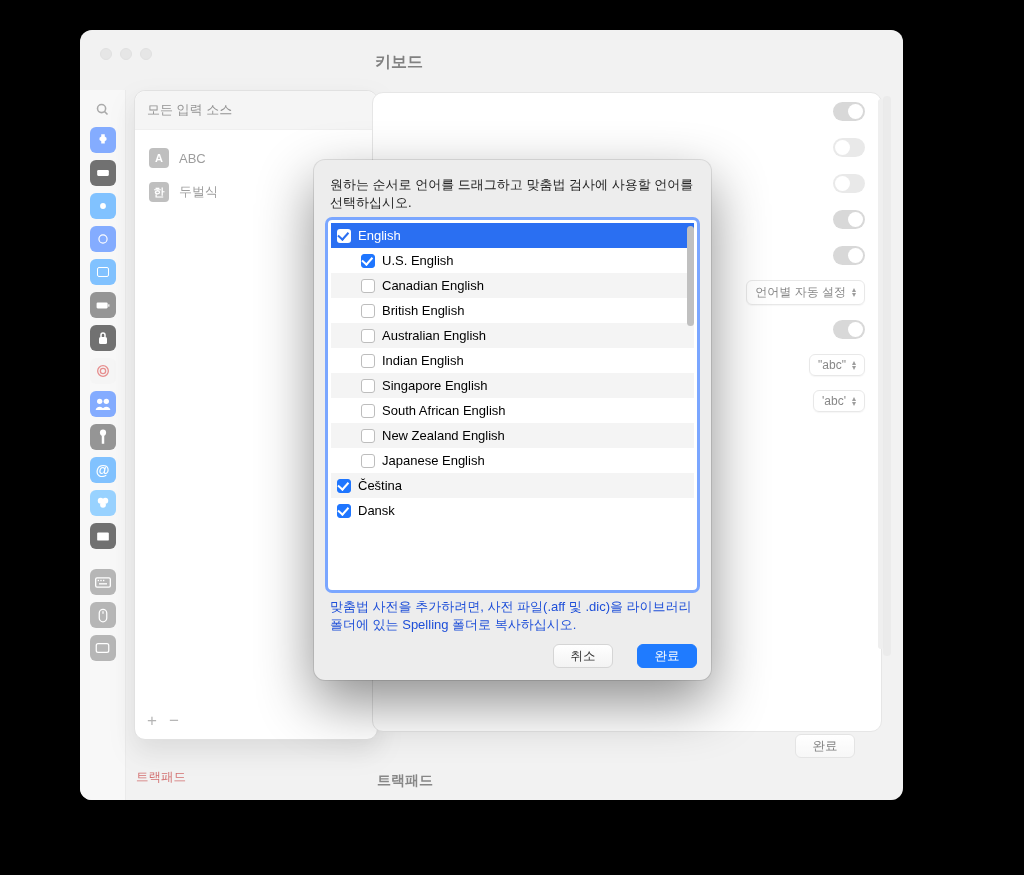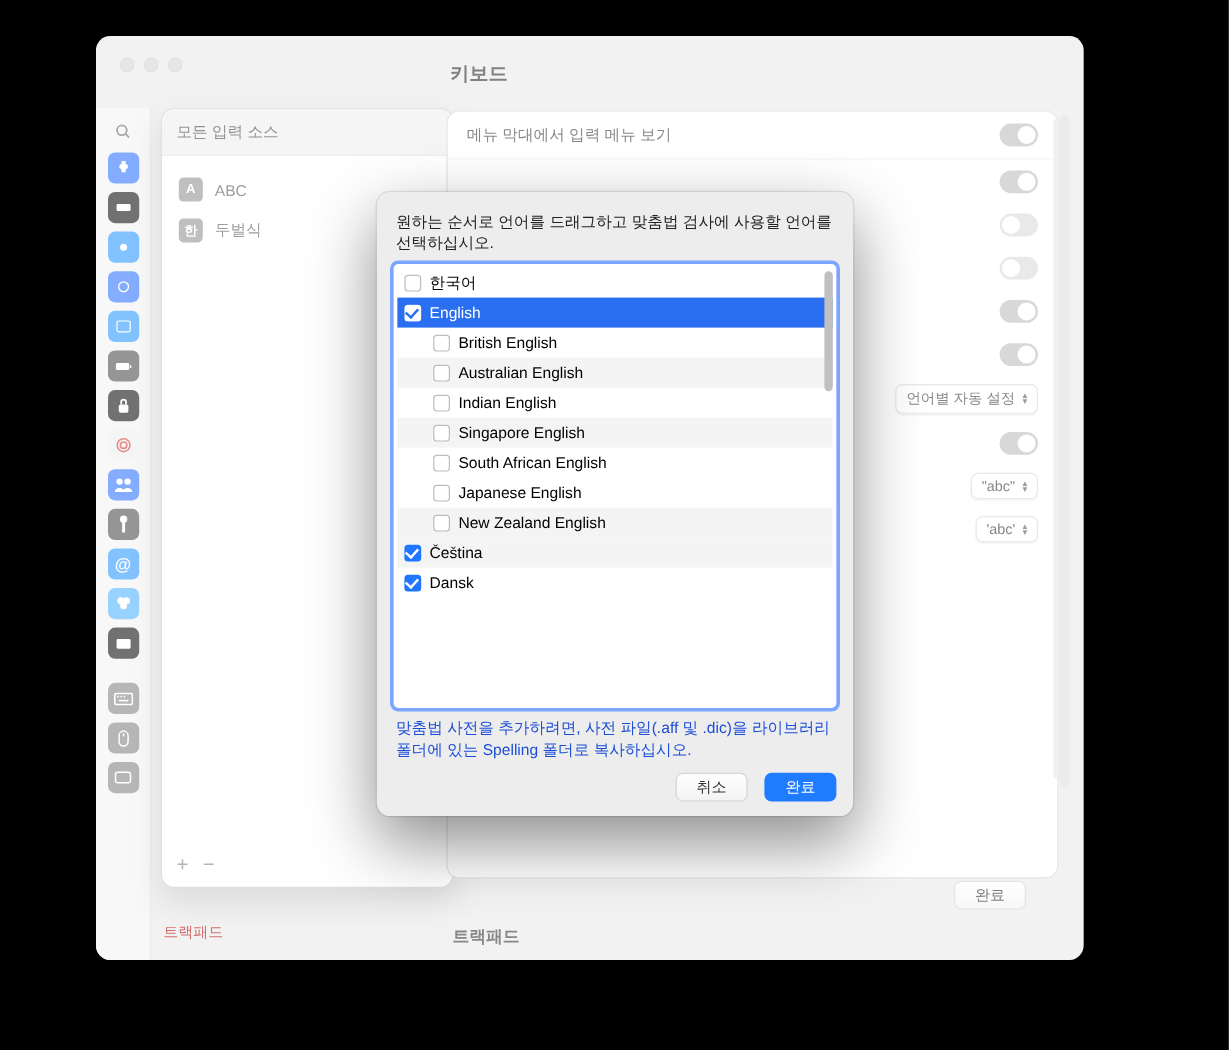--- a/index.html
+++ b/index.html
@@ -101,21 +101,21 @@
     .row.sel { background:#2a6ff2; color:#fff;}
     .row.sub { padding-left: 30px;}
     .row.top { padding-left: 6px;}
     .cb { width:14px; height:14px; border-radius:3px; border:1px solid #bdbdbd; background:#fff; display:inline-flex; align-items:center; justify-content:center; flex-shrink:0;}
     .cb.checked { background:#1f76ff; border-color:#1f76ff; }
     .cb.checked::after { content:""; width:8px; height:5px; border-left:2px solid #fff; border-bottom:2px solid #fff; transform: rotate(-48deg) translate(0px,-1px);}
     .row.sel .cb { border-color:#ffffffaa;}
     .row.sel .cb.checked { background:#fff;}
     .row.sel .cb.checked::after{ border-color:#2a6ff2;}
     .track { position:absolute; right:3px; top:6px; width:7px; height:100px; background:#c0c0c0; border-radius:4px;}
-    .modal-foot { display:flex; justify-content:flex-end; gap:14px; padding-top:10px;}
+    .modal-foot { display:flex; justify-content:flex-end; gap:24px; padding-top:10px;}
     .mac-btn.primary { background:#1f7bff; border-color:#1f7bff; color:#fff; font-weight:500;}
     .modal p.hint { margin:8px 2px 0; font-size:13px; color:#1d4ed8; line-height:1.4;}
 
     .page-right-scroll { position:absolute; right:2px; top:4px; width:8px; height:560px; background:#d9d9d9; border-radius:4px; opacity:.6;}
   </style>
 </head>
 <body>
 
 <div class="stage">
 
@@ -240,24 +240,20 @@
       </div>
     </div>
     <div class="mid-foot">
       <span>+</span>
       <span>−</span>
     </div>
   </div>
 
   <div class="rightpane">
     <div class="content-card">
-      <div class="sett-row">
-        <span>메뉴 막대에서 입력 메뉴 보기</span>
-        <span class="switch"></span>
-      </div>
       <div class="sett-row" style="border-bottom:none;height:36px">
           <span></span>
           <span class="switch"></span>
         </div>
       <div class="sett-row" style="border-bottom:none;height:36px;opacity:.55">
           <span></span>
           <span class="switch off"></span>
         </div>
       <div class="sett-row" style="border-bottom:none;height:36px;opacity:.55">
           <span></span>
@@ -312,55 +308,59 @@
   </div>
 
   <div class="dim-overlay"></div>
 </div>
 
 <div class="modal">
   <p class="instr">원하는 순서로 언어를 드래그하고 맞춤법 검사에 사용할 언어를 선택하십시오.</p>
   <div class="list-wrap">
     <div class="list">
       <div class="list-inner" id="lang-list">
-          <div class="row top">
-            <span class="cb"></span>
-            <span>한국어</span>
-          </div>
           <div class="row top sel">
             <span class="cb checked"></span>
             <span>English</span>
           </div>
           <div class="row sub">
+            <span class="cb checked"></span>
+            <span>U.S. English</span>
+          </div>
+          <div class="row sub alt">
+            <span class="cb"></span>
+            <span>Canadian English</span>
+          </div>
+          <div class="row sub">
             <span class="cb"></span>
             <span>British English</span>
           </div>
           <div class="row sub alt">
             <span class="cb"></span>
             <span>Australian English</span>
           </div>
           <div class="row sub">
             <span class="cb"></span>
             <span>Indian English</span>
           </div>
           <div class="row sub alt">
             <span class="cb"></span>
             <span>Singapore English</span>
           </div>
           <div class="row sub">
             <span class="cb"></span>
             <span>South African English</span>
           </div>
+          <div class="row sub alt">
+            <span class="cb"></span>
+            <span>New Zealand English</span>
+          </div>
           <div class="row sub">
             <span class="cb"></span>
             <span>Japanese English</span>
-          </div>
-          <div class="row sub alt">
-            <span class="cb"></span>
-            <span>New Zealand English</span>
           </div>
           <div class="row top alt">
             <span class="cb checked"></span>
             <span>Čeština</span>
           </div>
           <div class="row top">
             <span class="cb checked"></span>
             <span>Dansk</span>
           </div>
         </div>

